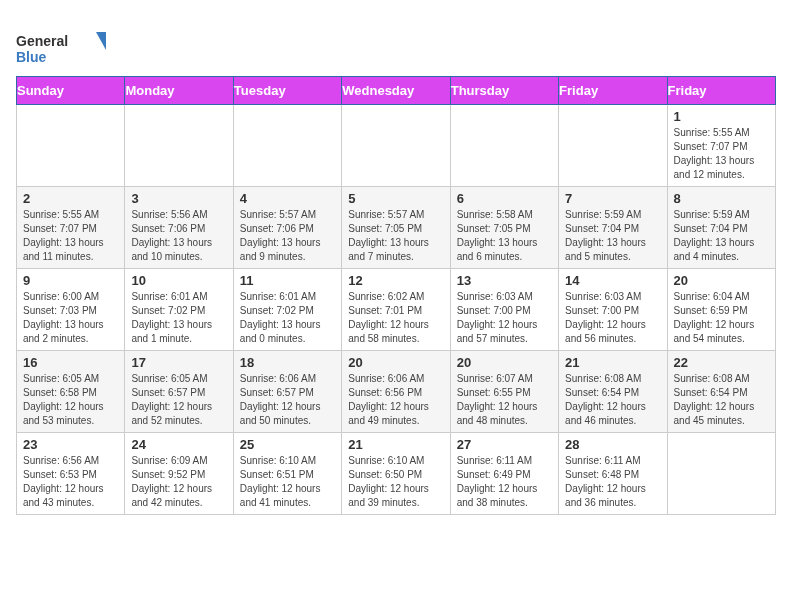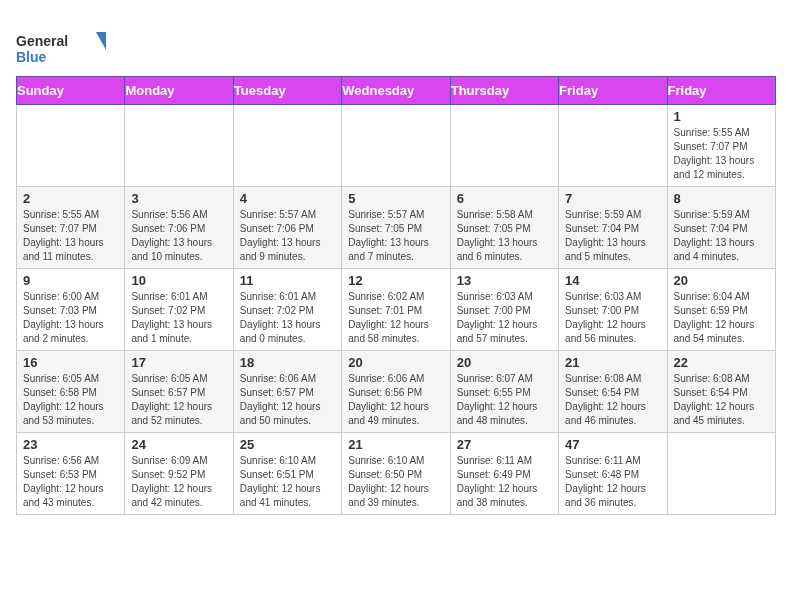--- a/index.html
+++ b/index.html
@@ -302,21 +302,21 @@
 and 39 minutes.</div>
         </td>
         <td>
           <span class="day-number">27</span>
           <div class="day-info">Sunrise: 6:11 AM
 Sunset: 6:49 PM
 Daylight: 12 hours
 and 38 minutes.</div>
         </td>
         <td>
-          <span class="day-number">47</span>
+          <span class="day-number">28</span>
           <div class="day-info">Sunrise: 6:11 AM
 Sunset: 6:48 PM
 Daylight: 12 hours
 and 36 minutes.</div>
         </td>
         <td class="empty-cell"></td>
       </tr>
     </tbody>
 </table>
 

